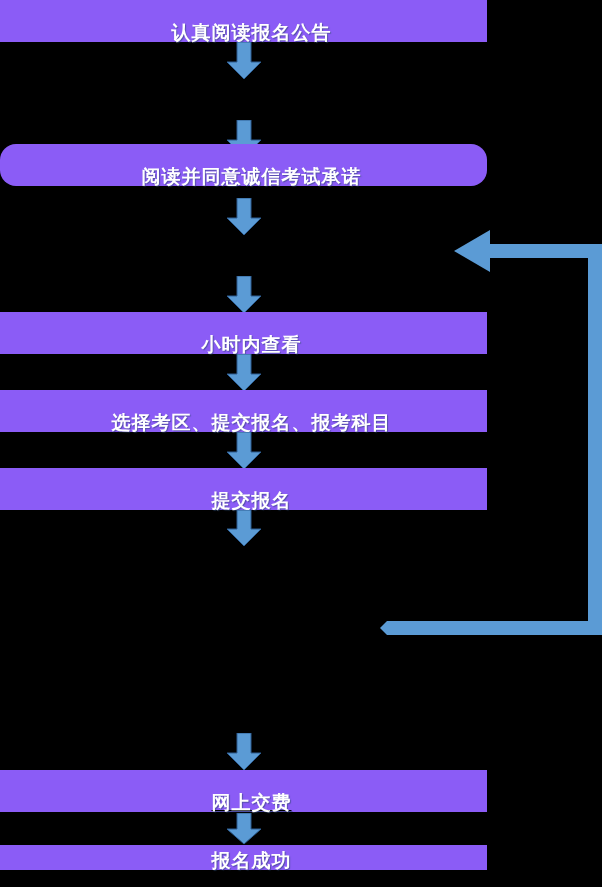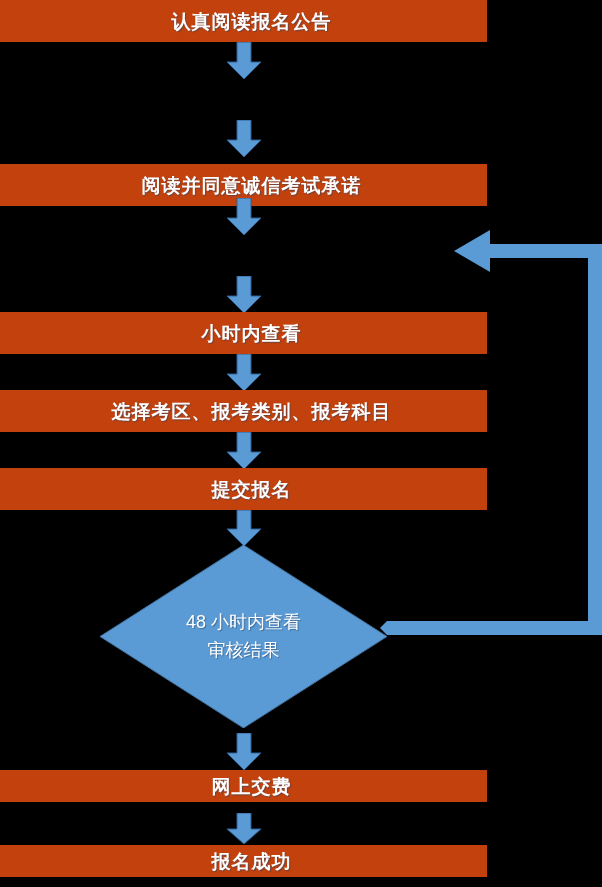--- a/index.html
+++ b/index.html
@@ -16,23 +16,23 @@
     width: 602px;
     height: 887px;
     background: #000000;
     overflow: hidden;
   }
   .proc-box {
     position: absolute;
     left: 0;
     width: 487px;
     height: 42px;
-    background: #c2410c;
+    background: #8b5cf6;
     display: flex;
-    align-items: center;
+    align-items: flex-end;
     justify-content: center;
     box-sizing: border-box;
     padding-left: 16px;
   }
   .proc-label {
     color: #ffffff;
     font-size: 19px;
     font-weight: bold;
     letter-spacing: 1px;
     line-height: 1;
@@ -99,21 +99,21 @@
     </svg>
   </div>
 
 
   <div class="down-arrow" style="left:226px; top:120px;">
     <svg width="36" height="38" viewBox="0 0 36 38" xmlns="http://www.w3.org/2000/svg">
       <polygon points="11,0 25,0 25,20 35,20 18,37 1,20 11,20" fill="#5b9bd5" stroke="#2e5f94" stroke-width="1"></polygon>
     </svg>
   </div>
 
-  <div class="proc-box" style="top:164px;">
+  <div class="proc-box" style="top:144px;border-radius:16px;">
     <span class="proc-label">阅读并同意诚信考试承诺</span>
   </div>
 
   <div class="down-arrow" style="left:226px; top:198px;">
     <svg width="36" height="38" viewBox="0 0 36 38" xmlns="http://www.w3.org/2000/svg">
       <polygon points="11,0 25,0 25,20 35,20 18,37 1,20 11,20" fill="#5b9bd5" stroke="#2e5f94" stroke-width="1"></polygon>
     </svg>
   </div>
 
 
@@ -127,48 +127,39 @@
     <span class="proc-label">小时内查看</span>
   </div>
 
   <div class="down-arrow" style="left:226px; top:354px;">
     <svg width="36" height="38" viewBox="0 0 36 38" xmlns="http://www.w3.org/2000/svg">
       <polygon points="11,0 25,0 25,20 35,20 18,37 1,20 11,20" fill="#5b9bd5" stroke="#2e5f94" stroke-width="1"></polygon>
     </svg>
   </div>
 
   <div class="proc-box" style="top:390px;">
-    <span class="proc-label">选择考区、报考类别、报考科目</span>
+    <span class="proc-label">选择考区、提交报名、报考科目</span>
   </div>
 
   <div class="down-arrow" style="left:226px; top:432px;">
     <svg width="36" height="38" viewBox="0 0 36 38" xmlns="http://www.w3.org/2000/svg">
       <polygon points="11,0 25,0 25,20 35,20 18,37 1,20 11,20" fill="#5b9bd5" stroke="#2e5f94" stroke-width="1"></polygon>
     </svg>
   </div>
 
   <div class="proc-box" style="top:468px;">
     <span class="proc-label">提交报名</span>
   </div>
 
   <div class="down-arrow" style="left:226px; top:510px; height:37px;">
     <svg width="36" height="37" viewBox="0 0 36 37" xmlns="http://www.w3.org/2000/svg">
       <polygon points="11,0 25,0 25,19 35,19 18,36 1,19 11,19" fill="#5b9bd5" stroke="#2e5f94" stroke-width="1"></polygon>
     </svg>
   </div>
 
-  <div class="decision">
-    <svg width="287" height="183" viewBox="0 0 287 183" xmlns="http://www.w3.org/2000/svg">
-      <polygon points="143.5,0 287,91.5 143.5,183 0,91.5" fill="#5b9bd5" stroke="#41719c" stroke-width="1"></polygon>
-    </svg>
-    <div class="decision-label">
-      <span>48 小时内查看</span>
-      <span>审核结果</span>
-    </div>
-  </div>
 
   <div class="loop">
     <svg width="222" height="420" viewBox="0 0 222 420" xmlns="http://www.w3.org/2000/svg">
 
       <rect x="208" y="14" width="14" height="391" fill="#5b9bd5"></rect>
 
       <rect x="7" y="391" width="215" height="14" fill="#5b9bd5"></rect>
 
       <rect x="110" y="14" width="112" height="14" fill="#5b9bd5"></rect>
 
@@ -202,27 +193,27 @@
       <polygon points="7,391 7,405 0,398" fill="#5b9bd5"></polygon>
     </svg>
   </div>
 
   <div class="down-arrow" style="left:226px; top:733px;">
     <svg width="36" height="38" viewBox="0 0 36 38" xmlns="http://www.w3.org/2000/svg">
       <polygon points="11,0 25,0 25,20 35,20 18,37 1,20 11,20" fill="#5b9bd5" stroke="#2e5f94" stroke-width="1"></polygon>
     </svg>
   </div>
 
-  <div class="proc-box" style="top:770px; height:32px;">
+  <div class="proc-box" style="top:770px; height:42px;text-decoration:underline;">
     <span class="proc-label">网上交费</span>
   </div>
 
   <div class="down-arrow" style="left:226px; top:813px; height:32px;">
     <svg width="36" height="32" viewBox="0 0 36 32" xmlns="http://www.w3.org/2000/svg">
       <polygon points="11,0 25,0 25,16 35,16 18,31 1,16 11,16" fill="#5b9bd5" stroke="#2e5f94" stroke-width="1"></polygon>
     </svg>
   </div>
 
-  <div class="proc-box" style="top:845px; height:32px;">
+  <div class="proc-box" style="top:845px; height:25px;">
     <span class="proc-label">报名成功</span>
   </div>
 
 </div>
 
 </body></html>

